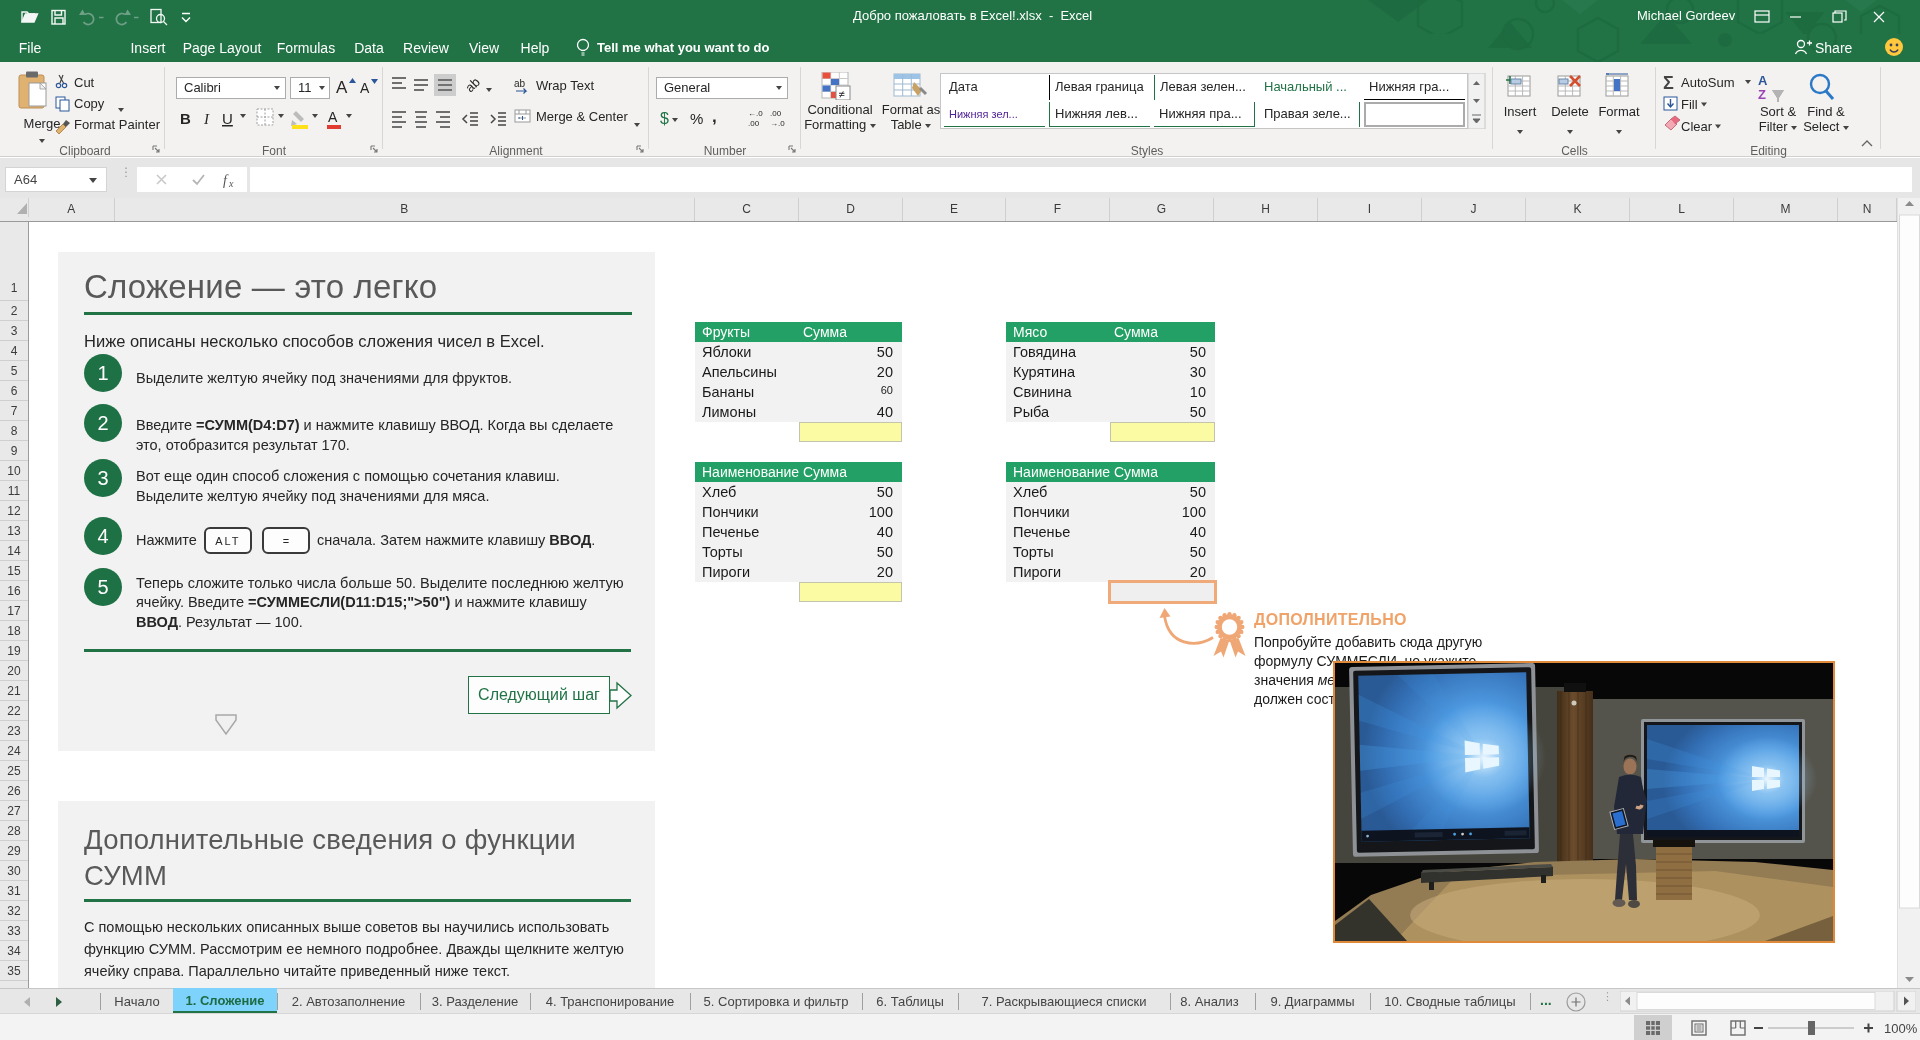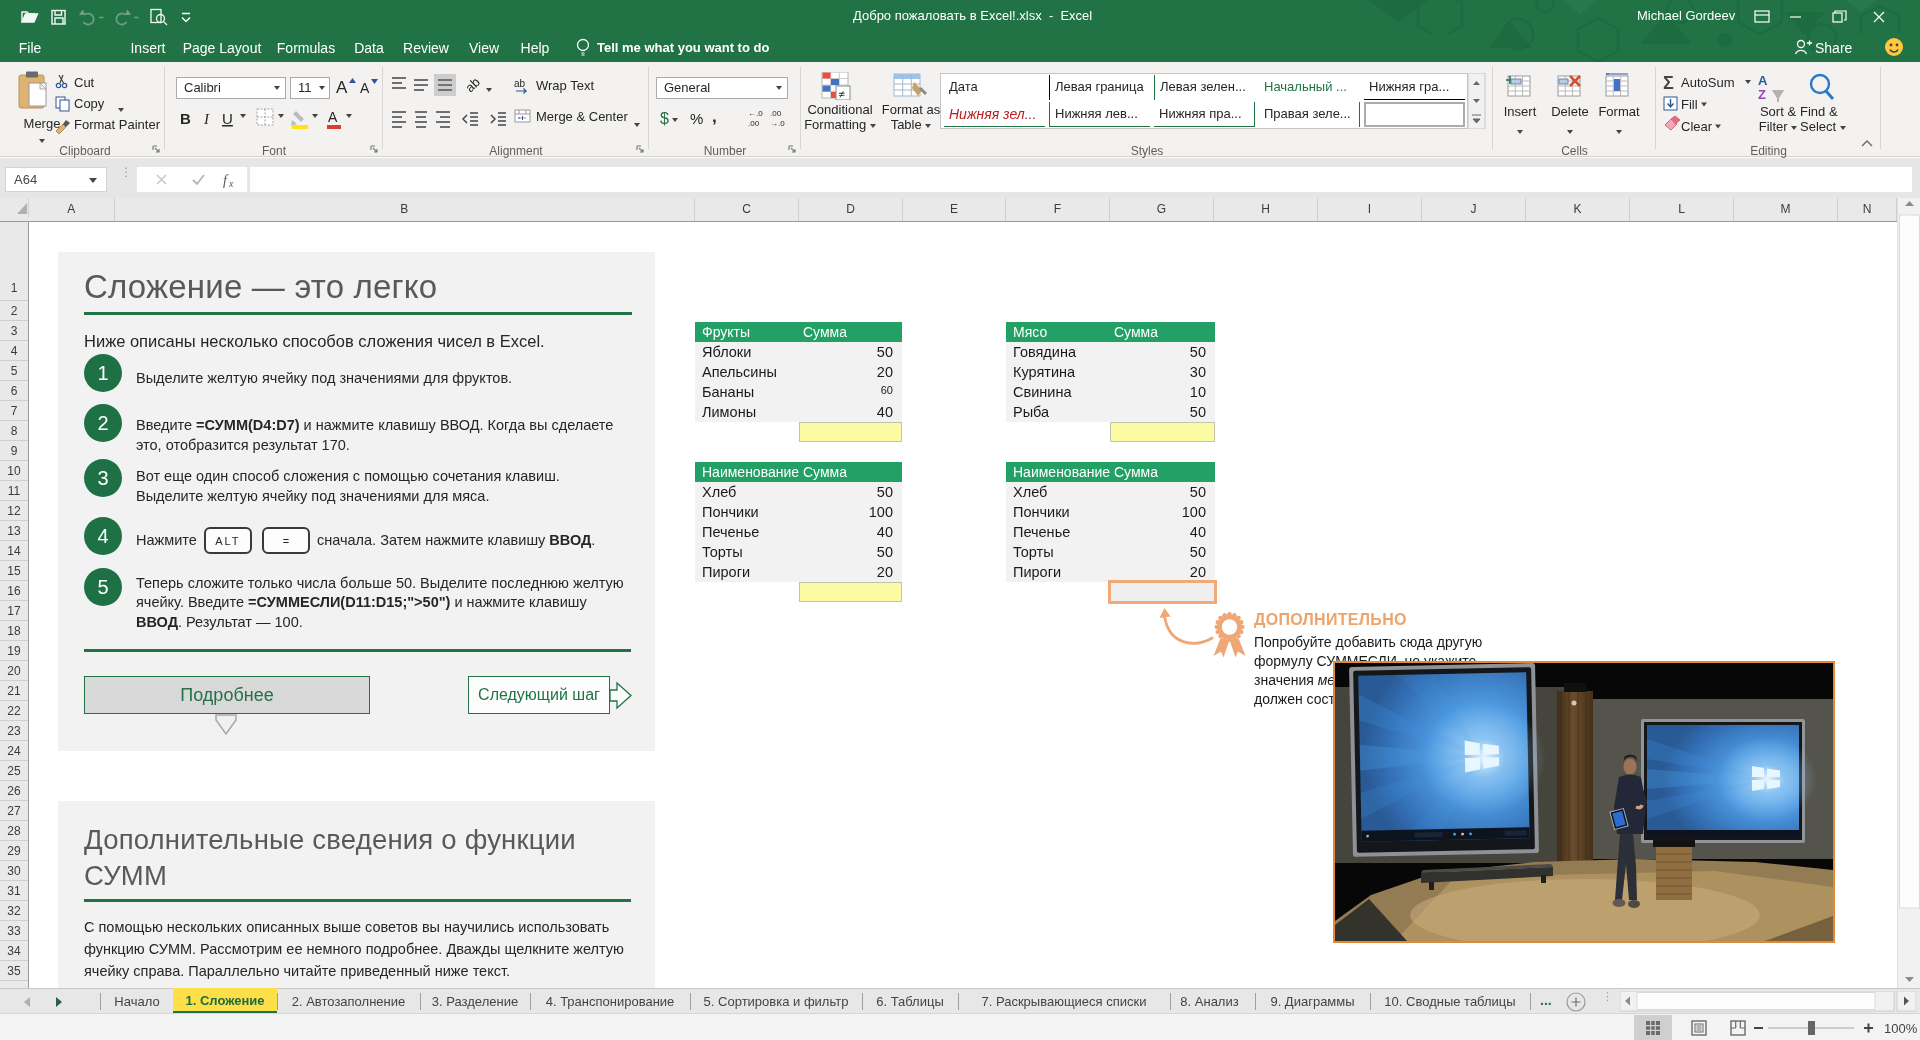--- a/index.html
+++ b/index.html
@@ -312,21 +312,21 @@
   <path d="M26 16 l6 6" stroke="#8a8a8a" stroke-width="3"></path>
   </g>
 </svg>
   <div class="btntext abs" style="left:878px;top:40px;width:66px;text-align:center;line-height:15px;">Format as<br>Table <span class="dd"></span></div>
   <div class="abs" style="left:940px;top:11px;width:528px;height:56px;background:#fff;border:1px solid #c6c6c6;"></div>
   <div class="abs" style="left:944px;top:13px;width:101px;height:25px;font-size:13px;color:#262626;line-height:24px;padding-left:5px;">Дата</div>
   <div class="abs" style="left:1049px;top:13px;width:101px;height:25px;font-size:13px;color:#262626;line-height:24px;padding-left:5px;border-left:1.5px solid #000;">Левая граница</div>
   <div class="abs" style="left:1154px;top:13px;width:101px;height:25px;font-size:13px;color:#262626;line-height:24px;padding-left:5px;border-left:1.5px solid #217346;">Левая зелен...</div>
   <div class="abs" style="left:1259px;top:13px;width:101px;height:25px;font-size:13px;color:#262626;line-height:24px;padding-left:5px;color:#217346;">Начальный ...</div>
   <div class="abs" style="left:1364px;top:13px;width:101px;height:25px;font-size:13px;color:#262626;line-height:24px;padding-left:5px;border-bottom:1.5px solid #000;">Нижняя гра...</div>
-  <div class="abs" style="left:944px;top:40px;width:101px;height:25px;font-size:14px;color:#b91c1c;line-height:24px;padding-left:5px;border-bottom:1.5px solid #217346;font-style:italic;">Нижняя зел...</div>
+  <div class="abs" style="left:944px;top:40px;width:101px;height:25px;font-size:11px;color:#4c1d95;line-height:24px;padding-left:5px;border-bottom:1.5px solid #217346;">Нижняя зел...</div>
   <div class="abs" style="left:1049px;top:40px;width:101px;height:25px;font-size:13px;color:#262626;line-height:24px;padding-left:5px;border-left:1.5px solid #217346;border-bottom:1.5px solid #217346;">Нижняя лев...</div>
   <div class="abs" style="left:1154px;top:40px;width:101px;height:25px;font-size:13px;color:#262626;line-height:24px;padding-left:5px;border-right:1.5px solid #217346;border-bottom:1.5px solid #217346;">Нижняя пра...</div>
   <div class="abs" style="left:1259px;top:40px;width:101px;height:25px;font-size:13px;color:#262626;line-height:24px;padding-left:5px;border-right:1.5px solid #217346;">Правая зеле...</div>
   <div class="abs" style="left:1364px;top:40px;width:101px;height:25px;font-size:13px;color:#262626;line-height:24px;padding-left:5px;border:2px solid #ababab;"></div>
   <svg class="abs" style="left:1468px;top:11px;" width="18" height="56">
   <rect x="0" y="0" width="17" height="56" fill="#f1f1f1" stroke="#c6c6c6"></rect>
   <path d="M5 12 l3.5 -4 3.5 4 z" fill="#666"></path>
   <path d="M5 26 l3.5 4 3.5 -4 z" fill="#666"></path>
   <path d="M4 42 h9 M5 46 l3.5 4 3.5 -4 z" stroke="#666" fill="#666"></path>
 </svg>
@@ -371,21 +371,21 @@
   <text x="0" y="13" font-size="13px" font-weight="bold" fill="#2b579a">A</text>
   <text x="0" y="27" font-size="13px" font-weight="bold" fill="#9a45b5">Z</text>
   <path d="M14 18 h12 l-5 8 v-0 h-2 z" fill="#a6a6a6"></path>
   <path d="M14 18 h12 l-5 7 v5 h-2 v-5 z" fill="#b3b3b3"></path>
 </svg>
   <div class="btntext abs" style="left:1752px;top:42px;width:52px;text-align:center;line-height:15px;">Sort &amp;<br>Filter <span class="dd"></span></div>
   <svg class="abs" style="left:1806px;top:10px;" width="34" height="30">
   <circle cx="14" cy="12" r="9" fill="none" stroke="#2b78c7" stroke-width="2.4"></circle>
   <path d="M20 19 l7 8" stroke="#2b78c7" stroke-width="3"></path>
 </svg>
-  <div class="btntext abs" style="left:1800px;top:42px;width:52px;text-align:left;line-height:15px;">Find &amp;<br>Select <span class="dd"></span></div>
+  <div class="btntext abs" style="left:1800px;top:42px;width:52px;text-align:center;line-height:15px;">Find &amp;<br>Select <span class="dd"></span></div>
   <svg class="abs" style="left:1860px;top:76px;" width="14" height="10">
         <path d="M2 8 l5 -5 5 5" stroke="#666" stroke-width="1.4" fill="none"></path>
       </svg>
   </div>
 
   <div id="fbar">
     <div id="namebox">A64
       <span style="position:absolute;right:9px;top:10px;width:0;height:0;border-left:4px solid transparent;border-right:4px solid transparent;border-top:5px solid #444;"></span>
     </div>
     <div class="abs" style="left:120px;top:11px;color:#9a9a9a;font-size:12px;line-height:7px;">⋮</div>
@@ -468,21 +468,20 @@
   <div class="stepc" style="left:54px;top:182px;">2</div>
   <div class="stepc" style="left:54px;top:237px;">3</div>
   <div class="stepc" style="left:54px;top:295px;">4</div>
   <div class="stepc" style="left:54px;top:346px;">5</div>
   <div class="body15" style="left:106px;top:146px;font-size:14.5px;">Выделите желтую ячейку под значениями для фруктов.</div>
   <div class="body15" style="left:106px;top:193px;font-size:14.5px;">Введите <b>=СУММ(D4:D7)</b> и нажмите клавишу ВВОД. Когда вы сделаете<br>это, отобразится результат 170.</div>
   <div class="body15" style="left:106px;top:305px;font-size:14.5px;">Нажмите <span class="keycap" style="width:48px;height:27px;line-height:24px;margin:0 3px;">ALT</span> <span class="keycap" style="width:48px;height:27px;line-height:24px;letter-spacing:0;margin:0 3px;">=</span> сначала. Затем нажмите клавишу <b>ВВОД</b>.</div>
   <div class="body15" style="left:106px;top:244px;font-size:14.5px;">Вот еще один способ сложения с помощью сочетания клавиш.<br>Выделите желтую ячейку под значениями для мяса.</div>
   <div class="body15" style="left:106px;top:351.5px;font-size:14.5px;line-height:19.5px;">Теперь сложите только числа больше 50. Выделите последнюю желтую<br>ячейку. Введите <b>=СУММЕСЛИ(D11:D15;"&gt;50")</b> и нажмите клавишу<br><b>ВВОД</b>. Результат — 100.</div>
   <div class="grule" style="left:54px;top:427px;width:547px;"></div>
-  <div class="abs" style="left:54px;top:454px;width:286px;height:38px;background:#d9d9d9;border:1px solid #217346;color:#217346;font-size:18px;text-align:center;line-height:36px;">Подробнее</div>
   <svg class="abs" style="left:181px;top:492px;" width="32" height="24">
   <path d="M5 1 h20 v5 l-10 14 -10 -14 z" fill="#f0f0f0" stroke="#a8a8a8" stroke-width="1.5"></path>
 </svg>
   <div class="abs" style="left:438px;top:454px;width:142px;height:38px;background:#fdfdfd;border:1px solid #217346;color:#217346;font-size:16px;text-align:center;line-height:36px;">Следующий шаг</div>
   <svg class="abs" style="left:580px;top:459px;" width="24" height="29">
   <path d="M0 9 h7 v-7 l14 12.5 -14 12.5 v-7 h-7 z" fill="#fdfdfd" stroke="#217346" stroke-width="1.3"></path>
 </svg>
   <div class="bigtitle" style="left:54px;top:600px;font-size:27.5px;line-height:36px;white-space:nowrap;">Дополнительные сведения о функции<br>СУММ</div>
   <div class="grule" style="left:54px;top:677px;width:547px;"></div>
   <div class="body15" style="left:54px;top:694px;font-size:14.5px;line-height:22px;">С помощью нескольких описанных выше советов вы научились использовать<br>функцию СУММ. Рассмотрим ее немного подробнее. Дважды щелкните желтую<br>ячейку справа. Параллельно читайте приведенный ниже текст.</div>
@@ -583,21 +582,21 @@
   </div>
 
   <div id="sheettabs">
   <svg class="abs" style="left:22px;top:6px;" width="50" height="14">
   <path d="M8 2 l-6 5 6 5 z" fill="#b0b0b0"></path>
   <path d="M34 2 l6 5 -6 5 z" fill="#2e5e43"></path>
 </svg>
   <div class="stsep" style="left:100px;"></div>
   <div class="stab" style="left:101px;width:72px;">Начало</div>
   <div class="stsep" style="left:173px;"></div>
-  <div class="stab" style="left:173px;width:104px;background:#fde047;color:#1e6b43;font-weight:bold;border-bottom:3px solid #217346;top:-1px;height:26px;">1. Сложение</div>
+  <div class="stab" style="left:173px;width:104px;background:#7dd3fc;color:#1e6b43;font-weight:bold;border-bottom:3px solid #217346;top:-1px;height:26px;">1. Сложение</div>
   <div class="stsep" style="left:277px;"></div>
   <div class="stab" style="left:277px;width:143px;">2. Автозаполнение</div>
   <div class="stsep" style="left:420px;"></div>
   <div class="stab" style="left:420px;width:110px;">3. Разделение</div>
   <div class="stsep" style="left:530px;"></div>
   <div class="stab" style="left:530px;width:160px;">4. Транспонирование</div>
   <div class="stsep" style="left:690px;"></div>
   <div class="stab" style="left:690px;width:172px;">5. Сортировка и фильтр</div>
   <div class="stsep" style="left:862px;"></div>
   <div class="stab" style="left:862px;width:96px;">6. Таблицы</div>

